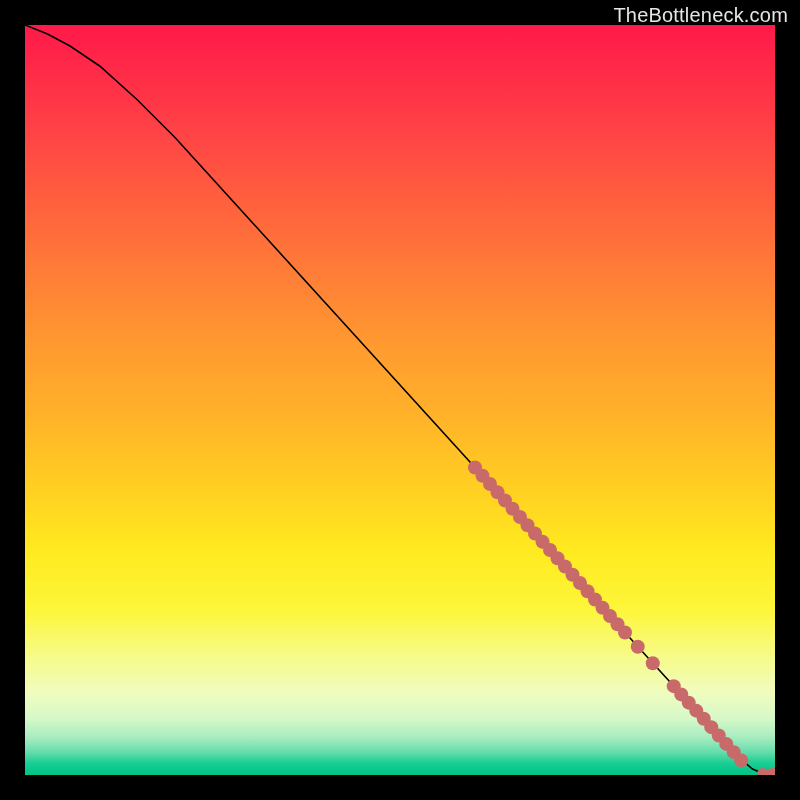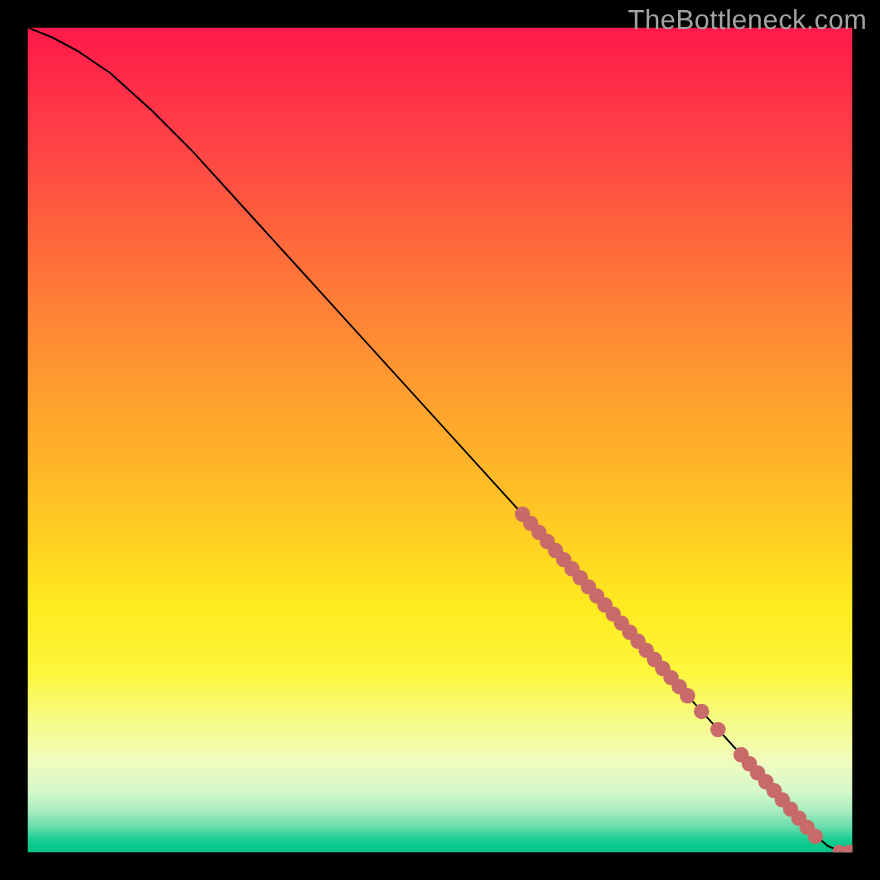--- a/index.html
+++ b/index.html
@@ -13,22 +13,22 @@
   }
   .stage {
     position: relative;
     width: 800px;
     height: 800px;
   }
   .watermark {
     position: absolute;
     top: 4px;
     right: 12px;
-    color: #a3a3a3;
-    font-size: 25px;
+    color: #e5e5e5;
+    font-size: 20px;
     font-weight: 400;
     letter-spacing: 0.2px;
     z-index: 10;
   }
   .plot-area {
     position: absolute;
     left: 25px;
     top: 25px;
     width: 750px;
     height: 750px;

